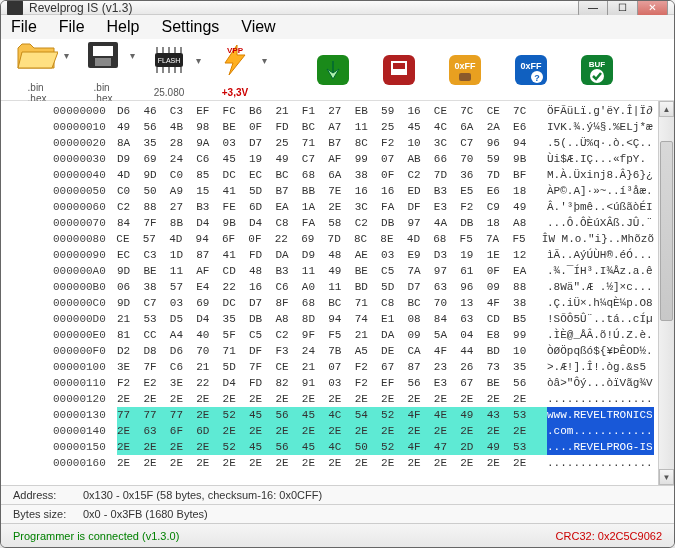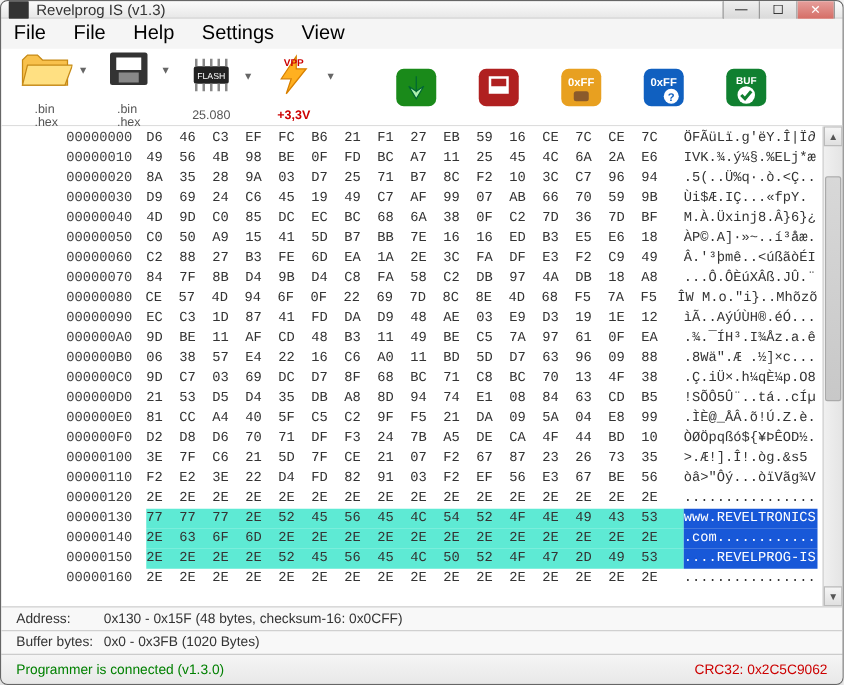--- a/index.html
+++ b/index.html
@@ -172,24 +172,24 @@
     <div class="hexarea" id="hexarea"><div class="hexrow"><span class="addr">00000000</span><span class="bytes">D6  46  C3  EF  FC  B6  21  F1  27  EB  59  16  CE  7C  CE  7C</span><span class="ascii">ÖFÃüLï.g'ëY.Î|Ï∂</span></div><div class="hexrow"><span class="addr">00000010</span><span class="bytes">49  56  4B  98  BE  0F  FD  BC  A7  11  25  45  4C  6A  2A  E6</span><span class="ascii">IVK.¾.ý¼§.%ELj*æ</span></div><div class="hexrow"><span class="addr">00000020</span><span class="bytes">8A  35  28  9A  03  D7  25  71  B7  8C  F2  10  3C  C7  96  94</span><span class="ascii">.5(..Ü%q·.ò.&lt;Ç..</span></div><div class="hexrow"><span class="addr">00000030</span><span class="bytes">D9  69  24  C6  45  19  49  C7  AF  99  07  AB  66  70  59  9B</span><span class="ascii">Ùi$Æ.IÇ...«fpY.</span></div><div class="hexrow"><span class="addr">00000040</span><span class="bytes">4D  9D  C0  85  DC  EC  BC  68  6A  38  0F  C2  7D  36  7D  BF</span><span class="ascii">M.À.Üxinj8.Â}6}¿</span></div><div class="hexrow"><span class="addr">00000050</span><span class="bytes">C0  50  A9  15  41  5D  B7  BB  7E  16  16  ED  B3  E5  E6  18</span><span class="ascii">ÀP©.A]·»~..í³åæ.</span></div><div class="hexrow"><span class="addr">00000060</span><span class="bytes">C2  88  27  B3  FE  6D  EA  1A  2E  3C  FA  DF  E3  F2  C9  49</span><span class="ascii">Â.'³þmê..&lt;úßãòÉI</span></div><div class="hexrow"><span class="addr">00000070</span><span class="bytes">84  7F  8B  D4  9B  D4  C8  FA  58  C2  DB  97  4A  DB  18  A8</span><span class="ascii">...Ô.ÔÈúXÂß.JÛ.¨</span></div><div class="hexrow"><span class="addr">00000080</span><span class="bytes">CE  57  4D  94  6F  0F  22  69  7D  8C  8E  4D  68  F5  7A  F5</span><span class="ascii">ÎW M.o."i}..Mhõzõ</span></div><div class="hexrow"><span class="addr">00000090</span><span class="bytes">EC  C3  1D  87  41  FD  DA  D9  48  AE  03  E9  D3  19  1E  12</span><span class="ascii">ìÃ..AýÚÙH®.éÓ...</span></div><div class="hexrow"><span class="addr">000000A0</span><span class="bytes">9D  BE  11  AF  CD  48  B3  11  49  BE  C5  7A  97  61  0F  EA</span><span class="ascii">.¾.¯ÍH³.I¾Åz.a.ê</span></div><div class="hexrow"><span class="addr">000000B0</span><span class="bytes">06  38  57  E4  22  16  C6  A0  11  BD  5D  D7  63  96  09  88</span><span class="ascii">.8Wä".Æ .½]×c...</span></div><div class="hexrow"><span class="addr">000000C0</span><span class="bytes">9D  C7  03  69  DC  D7  8F  68  BC  71  C8  BC  70  13  4F  38</span><span class="ascii">.Ç.iÜ×.h¼qÈ¼p.O8</span></div><div class="hexrow"><span class="addr">000000D0</span><span class="bytes">21  53  D5  D4  35  DB  A8  8D  94  74  E1  08  84  63  CD  B5</span><span class="ascii">!SÕÔ5Û¨..tá..cÍµ</span></div><div class="hexrow"><span class="addr">000000E0</span><span class="bytes">81  CC  A4  40  5F  C5  C2  9F  F5  21  DA  09  5A  04  E8  99</span><span class="ascii">.ÌÈ@_ÅÂ.õ!Ú.Z.è.</span></div><div class="hexrow"><span class="addr">000000F0</span><span class="bytes">D2  D8  D6  70  71  DF  F3  24  7B  A5  DE  CA  4F  44  BD  10</span><span class="ascii">ÒØÖpqßó${¥ÞÊOD½.</span></div><div class="hexrow"><span class="addr">00000100</span><span class="bytes">3E  7F  C6  21  5D  7F  CE  21  07  F2  67  87  23  26  73  35</span><span class="ascii">&gt;.Æ!].Î!.òg.&amp;s5</span></div><div class="hexrow"><span class="addr">00000110</span><span class="bytes">F2  E2  3E  22  D4  FD  82  91  03  F2  EF  56  E3  67  BE  56</span><span class="ascii">òâ&gt;"Ôý...òïVãg¾V</span></div><div class="hexrow"><span class="addr">00000120</span><span class="bytes">2E  2E  2E  2E  2E  2E  2E  2E  2E  2E  2E  2E  2E  2E  2E  2E</span><span class="ascii">................</span></div><div class="hexrow"><span class="addr">00000130</span><span class="bytes sel">77  77  77  2E  52  45  56  45  4C  54  52  4F  4E  49  43  53</span><span class="ascii sel-ascii">www.REVELTRONICS</span></div><div class="hexrow"><span class="addr">00000140</span><span class="bytes sel">2E  63  6F  6D  2E  2E  2E  2E  2E  2E  2E  2E  2E  2E  2E  2E</span><span class="ascii sel-ascii">.com............</span></div><div class="hexrow"><span class="addr">00000150</span><span class="bytes sel">2E  2E  2E  2E  52  45  56  45  4C  50  52  4F  47  2D  49  53</span><span class="ascii sel-ascii">....REVELPROG-IS</span></div><div class="hexrow"><span class="addr">00000160</span><span class="bytes">2E  2E  2E  2E  2E  2E  2E  2E  2E  2E  2E  2E  2E  2E  2E  2E</span><span class="ascii">................</span></div></div>
     <div class="scrollbar-v">
       <div class="scroll-arrow up">▲</div>
       <div class="scroll-thumb"></div>
       <div class="scroll-arrow down">▼</div>
     </div>
   </div>
 
   <div class="infobar">
     <span class="lbl">Address:</span>
-    <span class="val">0x130 - 0x15F (48 bytes, checksum-16: 0x0CFF)</span>
+    <span class="val">0x130 - 0x15F (58 bytes, checksum-16: 0x0CFF)</span>
   </div>
   <div class="infobar">
-    <span class="lbl">Buffer bytes:</span>
-    <span class="val">0x0 - 0x3FB (1020 Bytes)</span>
+    <span class="lbl">Bytes size:</span>
+    <span class="val">0x0 - 0x3FB (1680 Bytes)</span>
   </div>
 
   <div class="statusbar">
     <span class="left">Programmer is connected (v1.3.0)</span>
     <span class="right">CRC32: 0x2C5C9062</span>
   </div>
 </div>
 
 </body></html>

